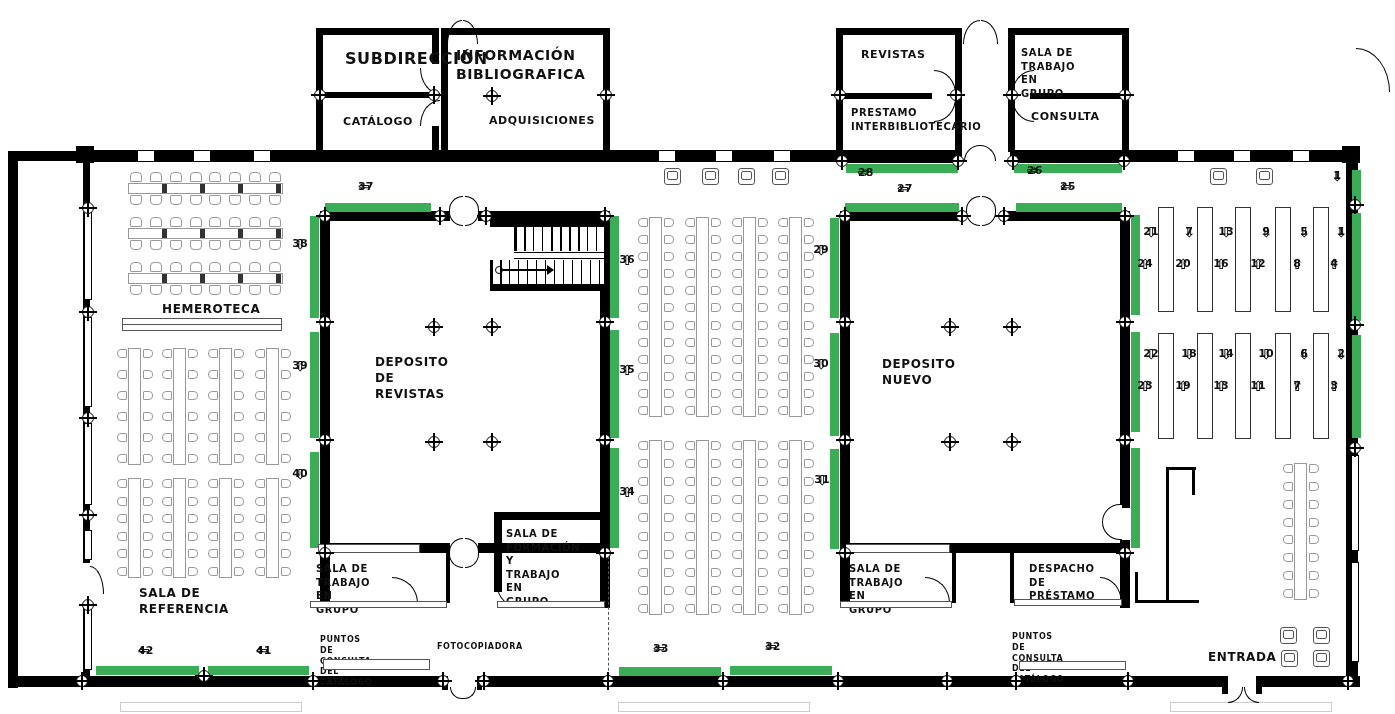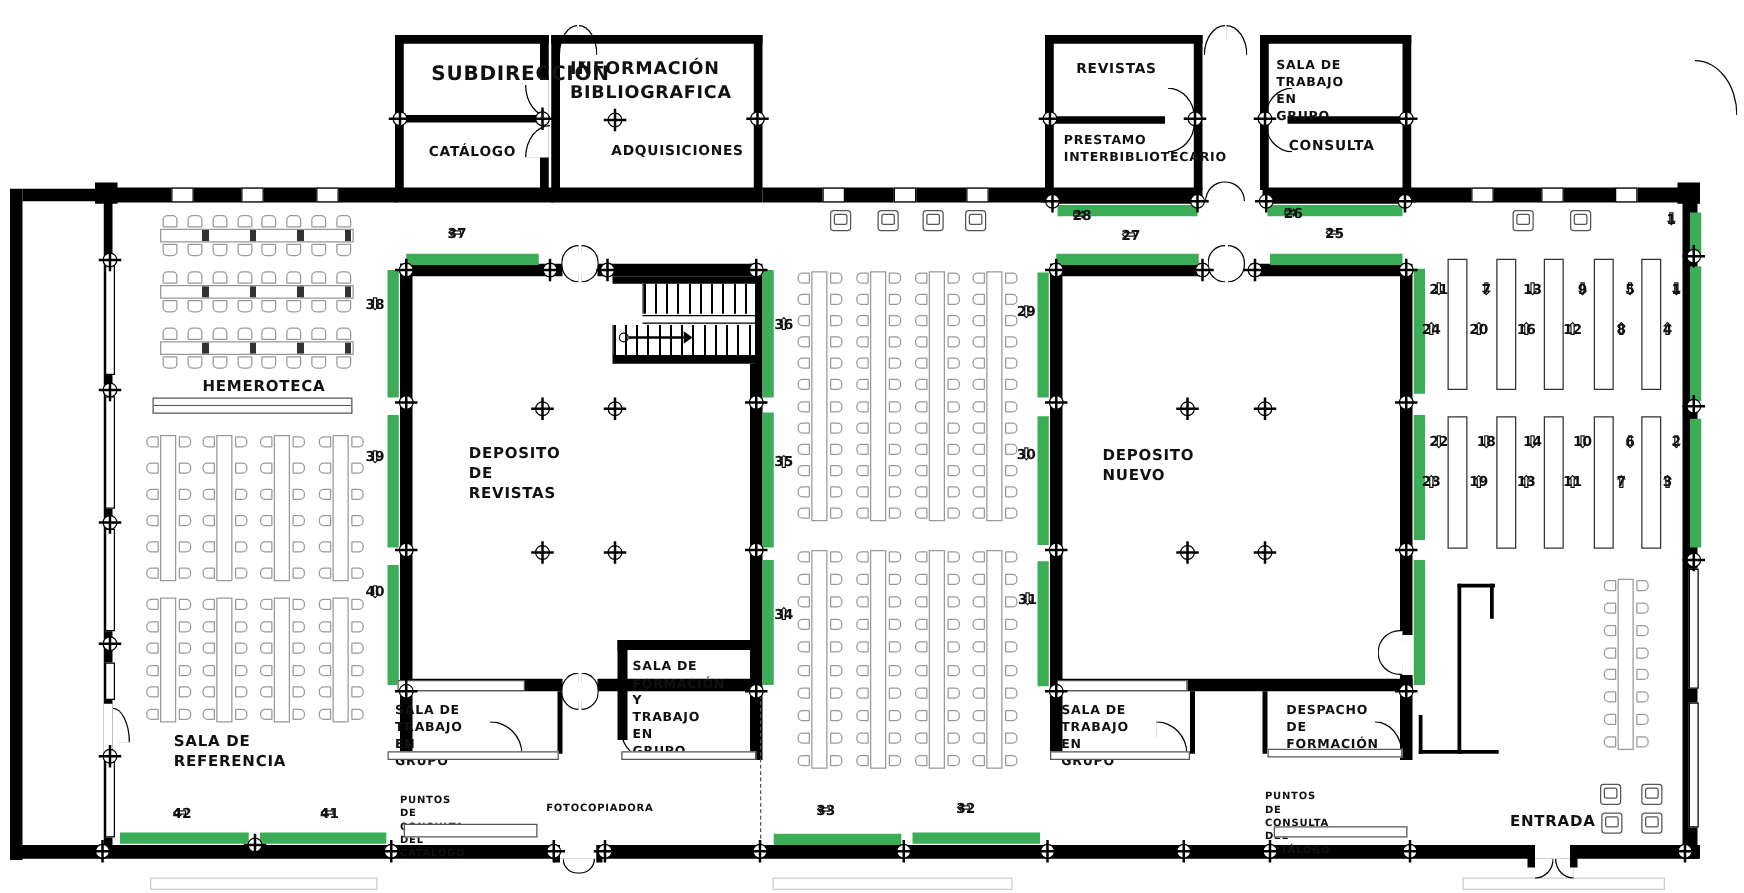--- a/index.html
+++ b/index.html
@@ -312,21 +312,21 @@
       <div class="lbl" style="left: 139px; top: 585px; font-size: 12px;">SALA DE REFERENCIA</div>
       <div class="lbl" style="left: 316px; top: 562px; font-size: 10px;">SALA DE TRABAJO
 EN GRUPO</div>
       <div class="lbl" style="left: 506px; top: 527px; font-size: 10px;">SALA DE
 FORMACIÓN Y
 TRABAJO EN
 GRUPO</div>
       <div class="lbl" style="left: 849px; top: 562px; font-size: 10px;">SALA DE TRABAJO
 EN GRUPO</div>
       <div class="lbl" style="left: 1029px; top: 562px; font-size: 10px;">DESPACHO DE
-FORMACIÓN</div>
+PRÉSTAMO</div>
       <div class="lbl" style="left: 320px; top: 635px; font-size: 8px;">PUNTOS DE CONSULTA
 DEL CATÁLOGO</div>
       <div class="lbl" style="left: 437px; top: 642px; font-size: 8px;">FOTOCOPIADORA</div>
       <div class="lbl" style="left: 1012px; top: 632px; font-size: 8px;">PUNTOS DE CONSULTA
 DEL CATÁLOGO</div>
       <div class="lbl" style="left: 1208px; top: 649px; font-size: 12px;">ENTRADA</div>
       <div class="marker m-h" style="left: 358px; top: 186px;">
         <span class="arr">⇦</span>
         <span class="num">37</span>
       </div>

